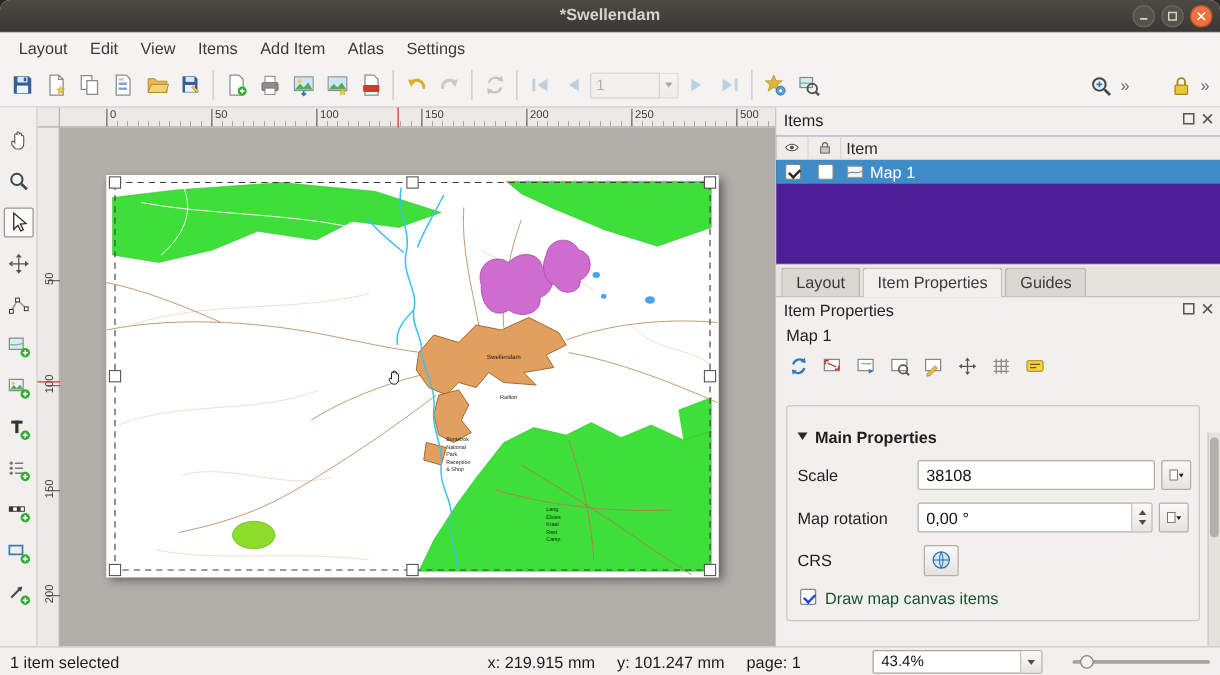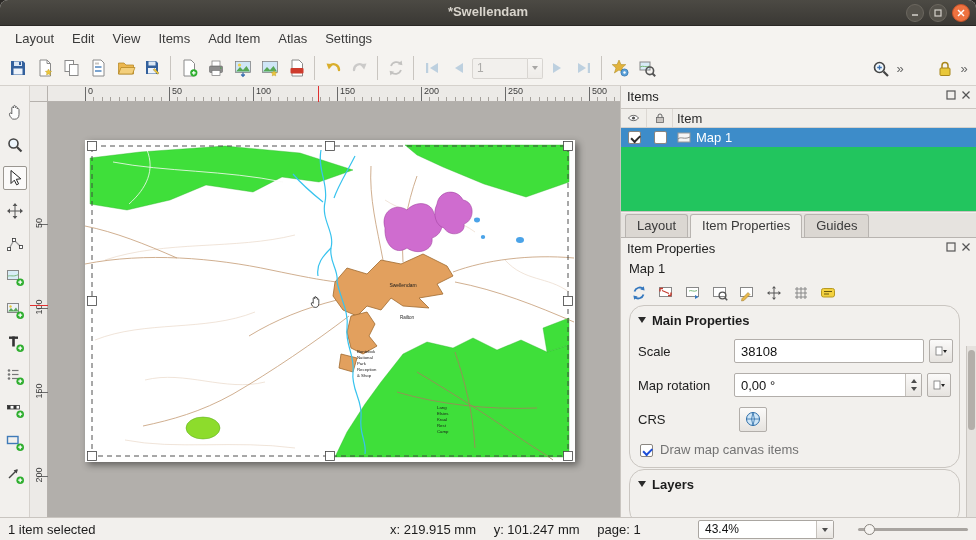--- a/index.html
+++ b/index.html
@@ -48,52 +48,52 @@
   .hcursor{position:absolute;top:0;width:1px;height:16px;background:#e03030;}
   .vcursor{position:absolute;left:0;width:18px;height:1px;background:#e03030;}
   .canvas{position:absolute;left:18px;top:16px;right:0;bottom:0;overflow:hidden;}
   .page{position:absolute;left:37px;top:38px;width:490px;height:322px;background:#ffffff;box-shadow:3px 3px 7px rgba(0,0,0,.45);}
   .page svg{display:block;}
 
   
   .right-panel{position:absolute;left:620px;top:0;width:356px;height:431px;background:#f2f0ed;border-left:1px solid #c9c5c0;}
   .panel-header{height:20px;position:relative;padding:3px 6px 0 6px;font-size:13px;color:#222;}
   .ph-btns{position:absolute;right:5px;top:4px;display:flex;gap:5px;}
-  .items-tree{position:absolute;left:0;top:22px;right:0;height:104px;background:#22c55e;border-top:1px solid #c9c5c0;border-bottom:1px solid #c9c5c0;}
+  .items-tree{position:absolute;left:0;top:22px;right:0;height:104px;background:#4c1d95;border-top:1px solid #c9c5c0;border-bottom:1px solid #c9c5c0;}
   .tree-header{height:19px;background:#f0eeea;border-bottom:1px solid #d5d1cc;display:flex;align-items:center;}
   .th-col{height:100%;display:flex;align-items:center;padding:0 4px;border-right:1px solid #dcd8d3;}
   .tree-row{height:19px;background:#3d8cc9;color:#fff;display:flex;align-items:center;font-size:13px;}
   .cbx{width:13px;height:13px;background:#fff;border:1px solid #8a8680;border-radius:2px;position:relative;flex:0 0 auto;}
   .cbx.checked::after{content:"";position:absolute;left:2px;top:2.5px;width:7px;height:3.5px;border-left:2px solid #1d4ed8;border-bottom:2px solid #1d4ed8;transform:rotate(-45deg);}
   .cbx.checked.dark::after{border-color:#2b2b2b;}
 
   .tabbar{position:absolute;left:0;top:127px;right:0;height:25px;display:flex;align-items:flex-end;padding-left:4px;border-bottom:1px solid #b8b4b0;background:#e6e3df;}
   .tab{padding:3px 11px 4px 11px;font-size:13px;color:#3a3a3a;background:#dbd7d2;border:1px solid #b8b4b0;border-bottom:none;border-radius:3px 3px 0 0;margin-right:2px;}
   .tab.active{background:#f2f0ed;position:relative;top:1px;padding-bottom:5px;}
 
   .props{position:absolute;left:0;top:152px;right:0;bottom:0;background:#f2f0ed;}
   .props-name{padding:3px 8px;font-size:13px;color:#222;}
   .mini-toolbar{display:flex;gap:3px;padding:2px 6px 4px 6px;}
   .mtb{width:24px;height:24px;display:flex;align-items:center;justify-content:center;border-radius:2px;}
   .props-scroll{position:absolute;left:0;top:66px;right:10px;bottom:0;overflow:hidden;}
-  .groupbox{margin:1px 6px 0 8px;border:1px solid #cac6c1;border-radius:15px;padding:4px 8px 10px 8px;}
+  .groupbox{margin:20px 6px 0 8px;border:1px solid #cac6c1;border-radius:3px;padding:14px 8px 10px 8px;}
   .gb-header{display:flex;align-items:center;gap:6px;font-weight:bold;color:#1d1d1d;font-size:13px;height:20px;}
   .gb-tri{width:0;height:0;border-left:4.5px solid transparent;border-right:4.5px solid transparent;border-top:6px solid #2b2b2b;}
   .form-row{display:flex;align-items:center;margin-top:8px;height:26px;}
   .form-label{width:96px;flex:0 0 auto;font-size:13px;color:#222;}
   .text-input{flex:1;height:24px;border:1px solid #b2aeaa;border-radius:2px;background:#fff;font-size:13px;padding:0 6px;font-family:inherit;color:#111;}
   .spinbox{flex:1;height:24px;border:1px solid #b2aeaa;border-radius:2px;background:#fff;position:relative;display:flex;align-items:center;}
   .spinbox input{border:none;outline:none;flex:1;font-size:13px;padding:0 6px;font-family:inherit;background:transparent;color:#111;width:40px;}
   .spin-btns{width:16px;height:100%;border-left:1px solid #c5c1bc;display:flex;flex-direction:column;align-items:center;justify-content:space-evenly;background:linear-gradient(#fbfaf9,#e8e5e1);}
   .spin-btns .tri-up,.spin-btns .tri-down{border-left-width:3px;border-right-width:3px;border-top-width:4px;border-bottom-width:4px;}
   .override-btn{width:24px;height:24px;margin-left:5px;border:1px solid #b2aeaa;border-radius:2px;background:linear-gradient(#fbfaf9,#e6e3df);display:flex;align-items:center;justify-content:center;gap:2px;flex:0 0 auto;}
   .dropdown{flex:1;height:24px;border:1px solid #b2aeaa;border-radius:2px;background:linear-gradient(#fcfbfa,#e8e5e1);display:flex;align-items:center;padding:0 6px;font-size:13px;color:#111;position:relative;}
   .dropdown .tri-down{position:absolute;right:7px;}
   .crs-btn{width:28px;height:25px;margin-left:5px;border:1px solid #b2aeaa;border-radius:2px;background:linear-gradient(#fbfaf9,#e6e3df);display:flex;align-items:center;justify-content:center;flex:0 0 auto;}
-  .check-row{display:flex;align-items:flex-end;gap:7px;margin-top:10px;padding-left:2px;font-size:13px;color:#737373;}
+  .check-row{display:flex;align-items:flex-start;gap:7px;margin-top:10px;padding-left:2px;font-size:13px;color:#14532d;}
   .vscroll{position:absolute;right:0;top:108px;bottom:0;width:10px;background:#e5e2de;border-left:1px solid #cac6c1;}
   .vscroll .thumb{position:absolute;left:1px;right:1px;top:4px;height:80px;background:#b3afaa;border-radius:4px;}
 
   
   .statusbar{position:absolute;left:0;top:517px;right:0;height:23px;background:#f2f0ed;border-top:1px solid #c9c5c0;font-size:13px;color:#1c1c1c;}
   .sb-sel{position:absolute;left:8px;top:4px;}
   .sb-coords{position:absolute;left:390px;top:4px;}
   .sb-coords span{margin-right:14px;}
   .combo{position:absolute;left:698px;top:2px;width:136px;height:19px;background:#fff;border:1px solid #aaa6a1;border-radius:2px;}
   .combo .val{padding:1px 6px;font-size:12px;color:#111;}

